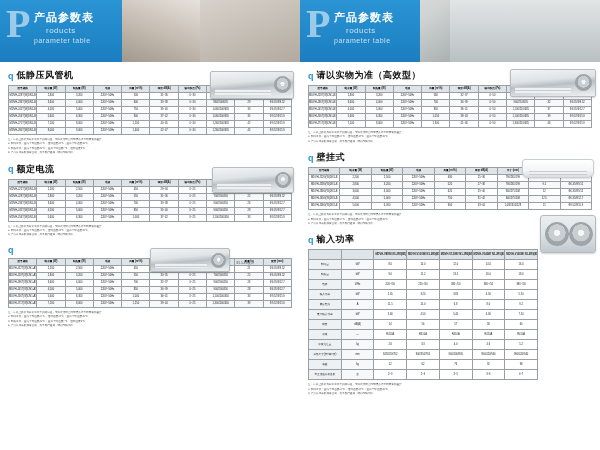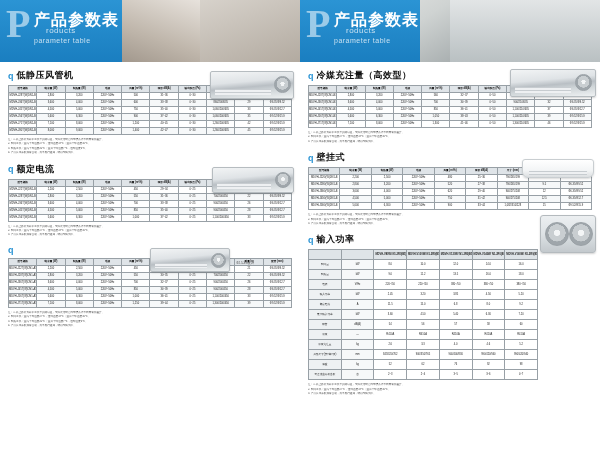--- a/index.html
+++ b/index.html
@@ -24,21 +24,21 @@
   .ph.e{background:linear-gradient(180deg,#e2e5e6,#b9c0c2);}
   .hdr .blue{
     position:absolute;left:0;top:0;width:122px;height:62px;
     background:linear-gradient(180deg,#2b94d4,#1a7ec0);
   }
   .right .hdr .blue{left:0;width:120px;}
   .hdr .bigP{
     position:absolute;left:6px;top:4px;color:rgba(255,255,255,.55);
     font-size:40px;line-height:40px;font-family:"Liberation Serif",serif;font-weight:bold;
   }
-  .hdr .t1{position:absolute;left:34px;top:10px;color:#fff;font-size:16px;font-weight:bold;letter-spacing:1px;}
+  .hdr .t1{position:absolute;left:34px;top:10px;color:#fff;font-size:11px;font-weight:bold;letter-spacing:1px;}
   .hdr .t2{position:absolute;left:46px;top:26px;color:rgba(255,255,255,.75);font-size:8px;letter-spacing:.5px;}
   .hdr .t3{position:absolute;left:34px;top:37px;color:rgba(255,255,255,.75);font-size:7px;letter-spacing:.5px;}
 
   
   .sec-title{display:flex;align-items:center;gap:3px;margin:7px 0 3px 8px;}
   .sec-title .q{color:#2b94d4;font-size:9px;font-weight:bold;}
   .sec-title .tx{font-size:9px;color:#111;font-weight:bold;letter-spacing:.5px;text-align:right;}
 
   
   .prodpic{position:absolute;border:0;}
@@ -430,21 +430,21 @@
       <div class="blue">
         <div class="bigP">P</div>
         <div class="t1">产品参数表</div>
         <div class="t2">roducts</div>
         <div class="t3">parameter table</div>
       </div>
     </div>
 
     <div class="sec-title">
       <span class="q">q</span>
-      <span class="tx">冷媒充注量（高效型）</span>
+      <span class="tx">请以实物为准（高效型）</span>
     </div>
     <div style="position:relative;height:0;">
       <div class="prodpic duct" style="left:210px;top:-16px;width:84px;height:26px;">
         <div class="louver" style="left:4px;top:17px;width:56px;height:6px;"></div>
         <div class="fanhole" style="left:64px;top:4px;width:15px;height:15px;"></div>
       </div>
     </div>
     <table class="spec">
       <thead>
           <tr>

